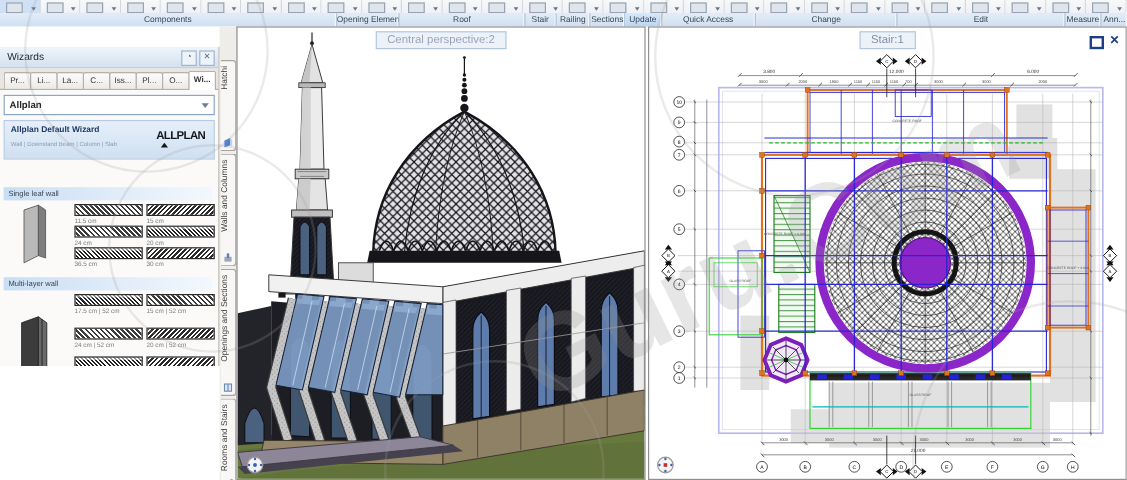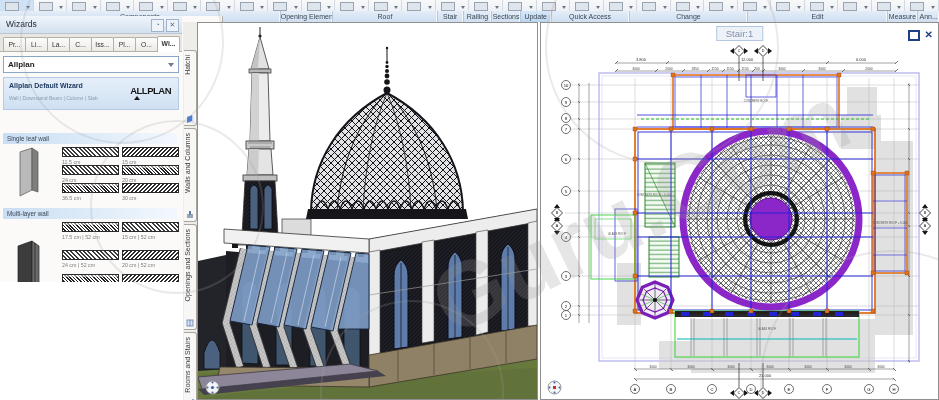--- a/index.html
+++ b/index.html
@@ -7,21 +7,21 @@
   .abs{position:absolute;}
   
   .icon-row{position:absolute;left:0;top:0;width:939px;height:11px;background:#f5f7fa;border-bottom:1px solid #c9d4e0;display:flex;overflow:hidden;}
   .ib{position:relative;width:33px;height:18px;margin-top:-7px;border-right:1px solid #d4d9df;background:linear-gradient(#fdfdfd,#eef1f5);}
   .ib .glyph{position:absolute;left:5px;top:9px;width:12px;height:7px;border:1px solid #9aa4b0;background:#dfe5ec;}
   .ib .dd{position:absolute;right:3px;top:13px;width:0;height:0;border-left:2.5px solid transparent;border-right:2.5px solid transparent;border-top:3px solid #6b7684;}
   .group-row{position:absolute;left:0;top:11px;width:939px;height:11px;background:linear-gradient(#e4edf8,#cfdff1);display:flex;}
   .grp{height:11px;line-height:11px;text-align:center;font-size:7px;color:#3a4654;border-right:1px solid #b7c6d8;box-shadow:inset -1px 0 0 #f2f7fc;white-space:nowrap;overflow:hidden;}
   .grp.hl{background:linear-gradient(#d6e7fa,#bcd6f0);}
   
-  .panel{position:absolute;left:0;top:16px;width:182px;height:266px;background:#fbfaf9;border-right:1px solid #b0aca6;overflow:hidden;padding-left:40px;}
+  .panel{position:absolute;left:0;top:39px;width:182px;height:266px;background:#fbfaf9;border-right:1px solid #b0aca6;overflow:hidden;}
   .ptitle{position:absolute;left:0;top:0;width:182px;height:17px;background:linear-gradient(#f0f5fb,#d3e0ef);border-bottom:1px solid #b9c6d6;}
   .ptitle span{position:absolute;left:6px;top:3px;font-size:8.5px;color:#1c2430;}
   .tb-ic{position:absolute;top:3px;width:11px;height:11px;border:1px solid #9fb4cc;background:#eef3f9;text-align:center;line-height:10px;font-size:7px;color:#51708f;}
   .tabs{position:absolute;left:0;top:18px;width:182px;height:17px;background:#e9e5e0;border-bottom:1px solid #b5b0a8;}
   .wtab{position:absolute;top:3px;height:13px;width:21px;background:linear-gradient(#fcfcfb,#eceae6);border:1px solid #b5b0a8;border-bottom:none;border-radius:2px 2px 0 0;font-size:6.8px;color:#333;text-align:center;line-height:13px;overflow:hidden;}
   .wtab.on{top:2px;height:15px;background:#fff;font-weight:bold;}
   .drop{position:absolute;left:3px;top:40px;width:174px;height:15px;background:#fff;border:1px solid #8aa6c6;}
   .drop b{position:absolute;left:4px;top:3px;font-size:8px;color:#222;}
   .drop .chev{position:absolute;right:4px;top:6px;width:0;height:0;border-left:3px solid transparent;border-right:3px solid transparent;border-top:4px solid #6d7d90;}
   .card{position:absolute;left:3px;top:61px;width:174px;height:31px;background:linear-gradient(#e6effa,#cfe0f2);border:1px solid #b6cbe3;}
@@ -479,20 +479,21 @@
       <line x1="200" y1="327" x2="200" y2="358"></line>
         <line x1="236" y1="320" x2="236" y2="352"></line>
       <line x1="272" y1="314" x2="272" y2="346"></line>
         <line x1="308" y1="308" x2="308" y2="340"></line>
     </g>
     <polygon points="22,344 171,345 171,364 18,362" fill="#96866a" stroke="#3c352a" stroke-width="0.8"></polygon>
 
     <polygon points="0,366 180,348 188,353 6,372" fill="#46414e"></polygon>
     <polygon points="0,354 152,341 180,348 4,366" fill="#8d8699" stroke="#3f3a46" stroke-width="0.8"></polygon>
   </svg>
+  <div class="vtitle">Central perspective:2</div>
   <svg class="abs" style="left:7px;bottom:4px" width="15" height="15" viewBox="0 0 15 15">
     <circle cx="7.5" cy="7.5" r="6.5" fill="#f4f4f4" stroke="#9a9a9a"></circle>
     <circle cx="7.5" cy="2.5" r="1" fill="#3a62b0"></circle>
       <circle cx="7.5" cy="12.5" r="1" fill="#3a62b0"></circle>
     <circle cx="2.5" cy="7.5" r="1" fill="#3a62b0"></circle>
       <circle cx="12.5" cy="7.5" r="1" fill="#3a62b0"></circle>
     <circle cx="7.5" cy="7.5" r="1.6" fill="#3a62b0"></circle>
   </svg>
 </div>
 

